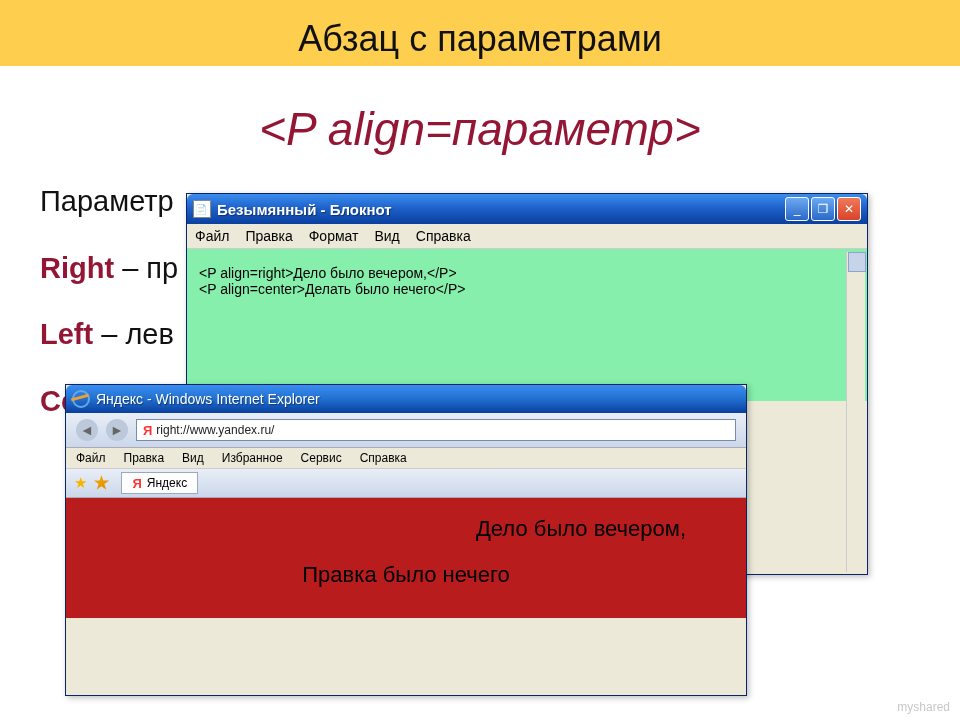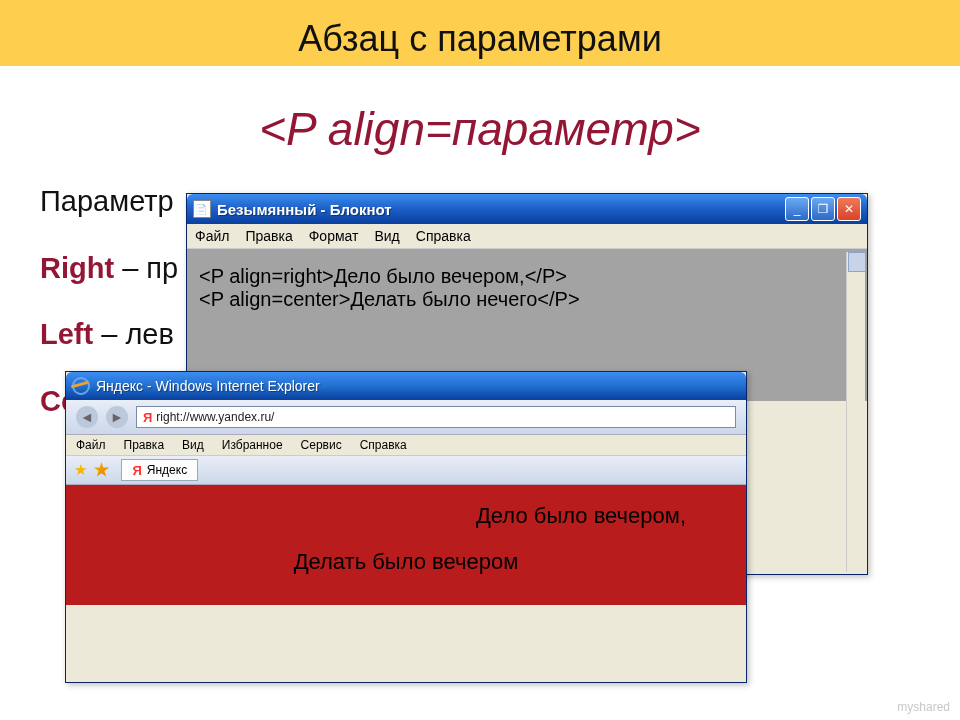--- a/index.html
+++ b/index.html
@@ -10,21 +10,21 @@
 .kw{color:#931635;font-weight:bold}
 
 .win{position:absolute;border:1px solid #0a246a;font-family:Tahoma,Arial,sans-serif;font-size:13px;background:#ece9d8;box-shadow:2px 2px 6px rgba(0,0,0,.25)}
 .win-title{height:30px;background:linear-gradient(to bottom,#3b8df0 0%,#1b5fc7 50%,#0a3f9e 100%);display:flex;align-items:center;padding:0 6px;border-radius:6px 6px 0 0}
 .win-icon{width:16px;height:16px;background:#fff;border:1px solid #888;margin-right:6px;display:flex;align-items:center;justify-content:center;font-size:10px;color:#333}
 .win-title-text{color:#fff;font-weight:bold;font-size:15px;flex:1;text-shadow:1px 1px 1px rgba(0,0,0,.4)}
 .win-buttons{display:flex;gap:2px}
 .wbtn{width:22px;height:22px;border:1px solid #fff;border-radius:3px;display:flex;align-items:center;justify-content:center;font-size:12px;font-family:Arial;color:#fff;background:linear-gradient(to bottom,#6ca9f2,#2a69c8);cursor:default}
 .wbtn.close{background:linear-gradient(to bottom,#f07a5a,#d8432a)}
 .win-menu{background:#ece9d8;padding:4px 8px;display:flex;gap:16px;font-size:14px;border-bottom:1px solid #ccc}
-.win-content{background:#a3a3a3;font-family:Verdana,Arial,sans-serif;font-size:20px;padding:16px 12px;color:#000;min-height:120px}
+.win-content{background:#86efac;font-family:Verdana,Arial,sans-serif;font-size:14px;padding:16px 12px;color:#000;min-height:120px}
 .win-scroll{position:absolute;right:2px;top:58px;bottom:2px;width:18px;background:#ece9d8;border-left:1px solid #ccc}
 .win-scroll .thumb{position:absolute;top:0;left:1px;width:16px;height:18px;background:#c7d3e8;border:1px solid #8fa4c9}
 
 .ie{position:absolute;border:1px solid #0a246a;font-family:Tahoma,Arial,sans-serif;background:#ece9d8;box-shadow:2px 2px 6px rgba(0,0,0,.25)}
 .ie-title{height:28px;background:linear-gradient(to bottom,#3b8df0 0%,#2070d0 50%,#0a3f9e 100%);display:flex;align-items:center;padding:0 6px;border-radius:6px 6px 0 0}
 .ie-icon{width:14px;height:14px;border:2px solid #68a6e8;border-radius:50%;margin-right:6px;position:relative}
 .ie-icon::after{content:"";position:absolute;left:-3px;top:4px;width:18px;height:3px;background:#f0a030;transform:rotate(-15deg)}
 .ie-title-text{color:#fff;font-size:14px;text-shadow:1px 1px 1px rgba(0,0,0,.4)}
 .ie-toolbar{background:linear-gradient(to bottom,#e9eef7,#cbd7ea);padding:6px 10px;display:flex;align-items:center;gap:8px;border-bottom:1px solid #aab}
 .nav-btn{width:22px;height:22px;border-radius:50%;background:#bcc9db;color:#666;display:flex;align-items:center;justify-content:center;font-size:14px}
@@ -71,21 +71,21 @@
     </div>
     <div class="win-content">
       <div>&lt;P align=right&gt;Дело было вечером,&lt;/P&gt;</div>
       <div>&lt;P align=center&gt;Делать было нечего&lt;/P&gt;</div>
     </div>
     <div class="win-scroll">
       <div class="thumb"></div>
     </div>
   </div>
 
-  <div class="ie" style="left:65px;top:371px;width:680px;height:310px">
+  <div class="ie" style="left:65px;top:384px;width:680px;height:310px">
     <div class="ie-title">
       <div class="ie-icon"></div>
       <div class="ie-title-text">Яндекс - Windows Internet Explorer</div>
     </div>
     <div class="ie-toolbar">
       <div class="nav-btn">◄</div>
       <div class="nav-btn">►</div>
       <div class="addr">
         <span class="ya-icon">Я</span>
         <span>right://www.yandex.ru/</span>
@@ -103,18 +103,18 @@
       <span class="star">★</span>
       <span class="addfav"></span>
       <div class="tab">
         <span class="ya-icon">Я</span>
         <span>Яндекс</span>
       </div>
     </div>
     <div class="ie-content">
       <div style="text-align:right">Дело было вечером,</div>
       <div style="height:20px"></div>
-      <div style="text-align:center">Делать было вечером</div>
+      <div style="text-align:center">Правка было нечего</div>
     </div>
   </div>
 
   <div class="watermark">myshared</div>
 </div>
 
 </body></html>

